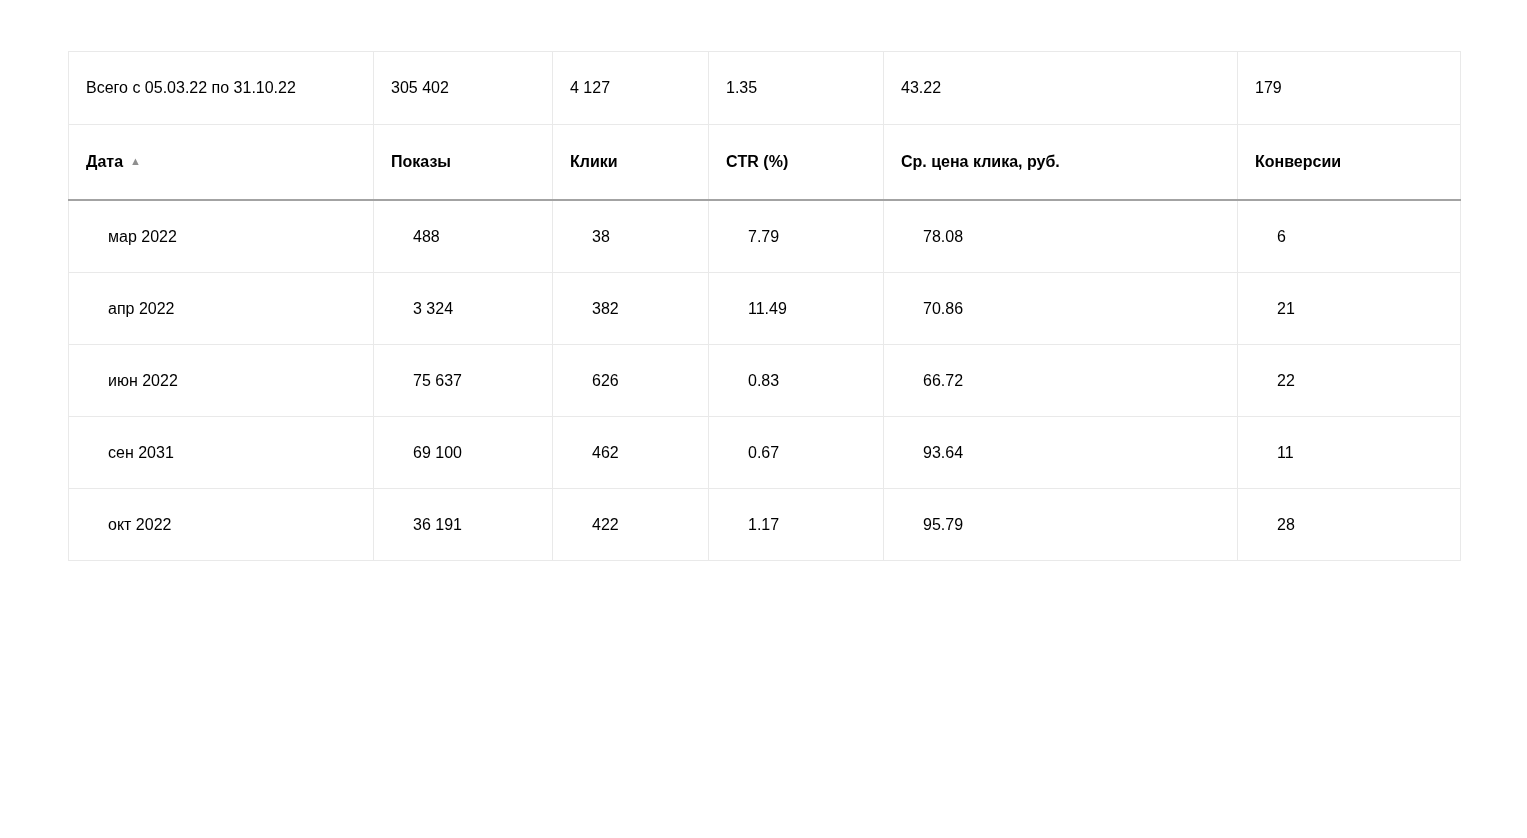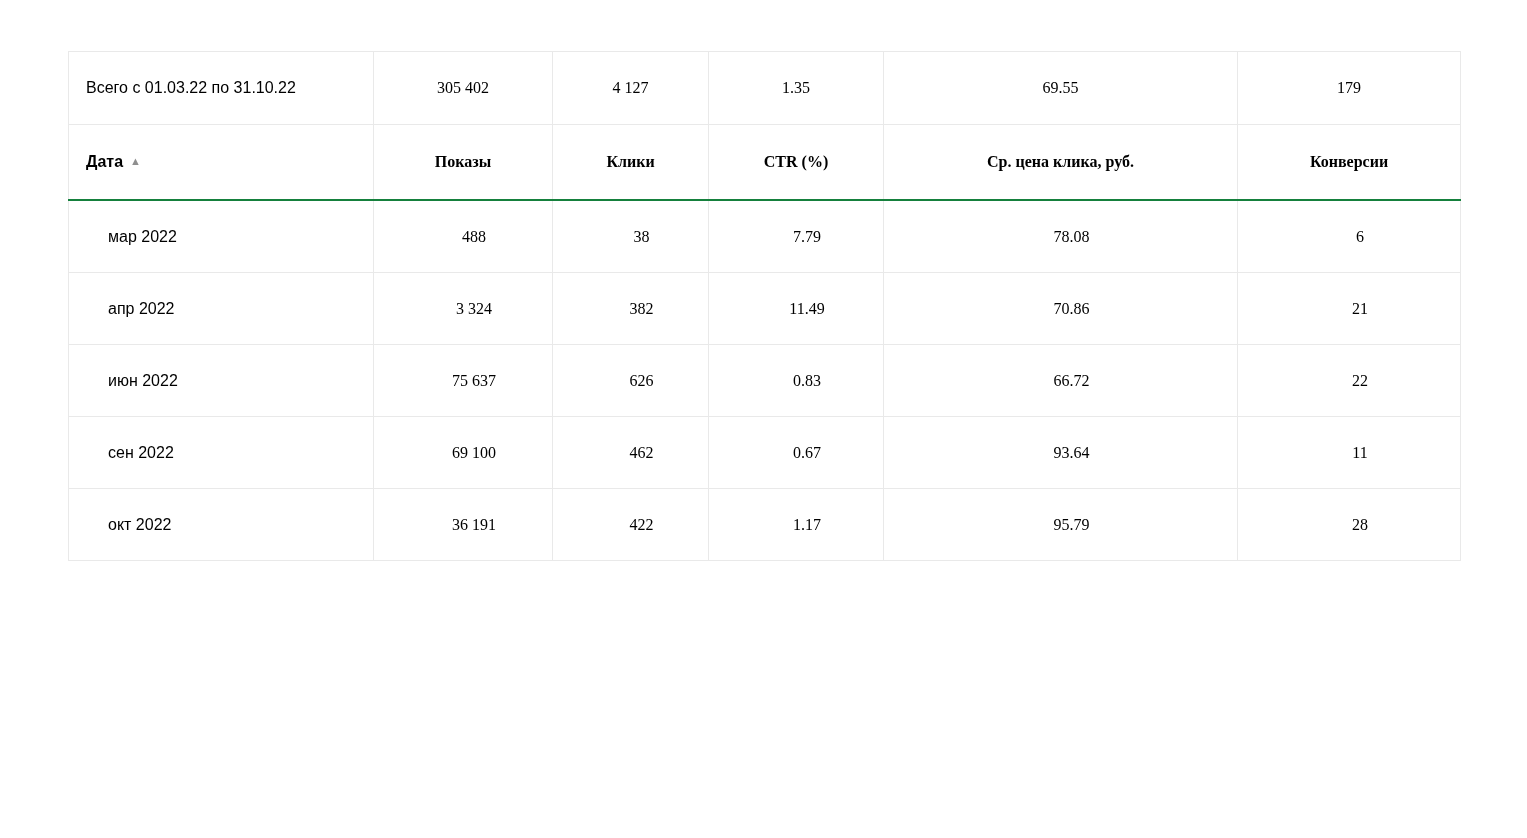--- a/index.html
+++ b/index.html
@@ -29,26 +29,26 @@
   }
   table.stats td, table.stats th {
     border: 1px solid #e9e9e9;
     padding: 0 17px;
     white-space: nowrap;
     overflow: hidden;
     background: #ffffff;
     font-weight: 400;
   }
   .c-label { text-align: left; }
-  .c-num   { text-align: center; font-family: Liberation Serif, serif; }
+  .c-num   { text-align: left; }
   tr.totals-row td { height: 72px; }
   tr.header-row th {
     height: 74px;
     font-weight: 700;
-    border-bottom: 2px solid #15803d;
+    border-bottom: 2px solid #a3a3a3;
   }
   tbody.data-body td { height: 71px; padding-left: 39px; }
   .sort-arrow {
     color: #8f8f8f;
     font-size: 11px;
     margin-left: 7px;
     vertical-align: 2px;
   }
 </style>
 </head>
@@ -59,25 +59,25 @@
     <colgroup>
       <col style="width:305px">
       <col style="width:179px">
       <col style="width:156px">
       <col style="width:175px">
       <col style="width:354px">
       <col style="width:223px">
     </colgroup>
     <thead>
       <tr class="totals-row">
-        <td class="c-label">Всего с 01.03.22 по 31.10.22</td>
+        <td class="c-label">Всего с 05.03.22 по 31.10.22</td>
       <td class="c-num">305 402</td>
           <td class="c-num">4 127</td>
           <td class="c-num">1.35</td>
-          <td class="c-num">69.55</td>
+          <td class="c-num">43.22</td>
           <td class="c-num">179</td>
         </tr>
       <tr class="header-row">
           <th class="c-label"><span class="col-label">Дата</span><span class="sort-arrow">▲</span></th>
           <th class="c-num"><span class="col-label">Показы</span></th>
           <th class="c-num"><span class="col-label">Клики</span></th>
           <th class="c-num"><span class="col-label">CTR (%)</span></th>
           <th class="c-num"><span class="col-label">Ср. цена клика, руб.</span></th>
           <th class="c-num"><span class="col-label">Конверсии</span></th>
         </tr>
@@ -101,21 +101,21 @@
         </tr>
         <tr>
           <td class="c-label">июн 2022</td>
           <td class="c-num">75 637</td>
           <td class="c-num">626</td>
           <td class="c-num">0.83</td>
           <td class="c-num">66.72</td>
           <td class="c-num">22</td>
         </tr>
         <tr>
-          <td class="c-label">сен 2022</td>
+          <td class="c-label">сен 2031</td>
           <td class="c-num">69 100</td>
           <td class="c-num">462</td>
           <td class="c-num">0.67</td>
           <td class="c-num">93.64</td>
           <td class="c-num">11</td>
         </tr>
         <tr>
           <td class="c-label">окт 2022</td>
           <td class="c-num">36 191</td>
           <td class="c-num">422</td>

